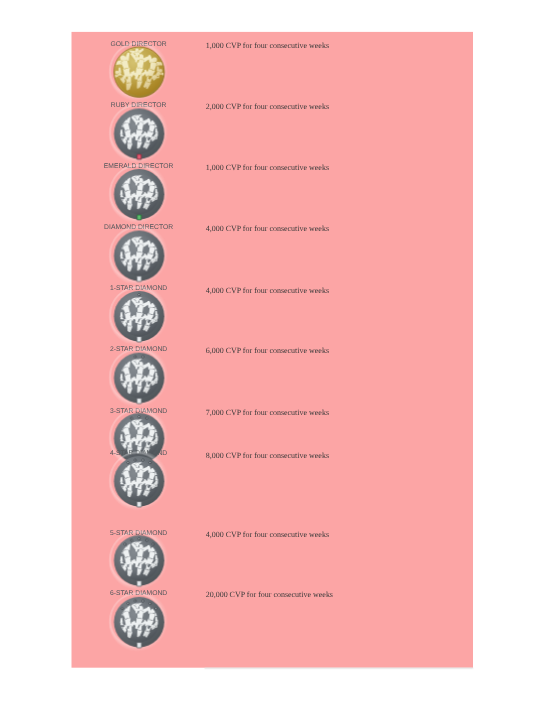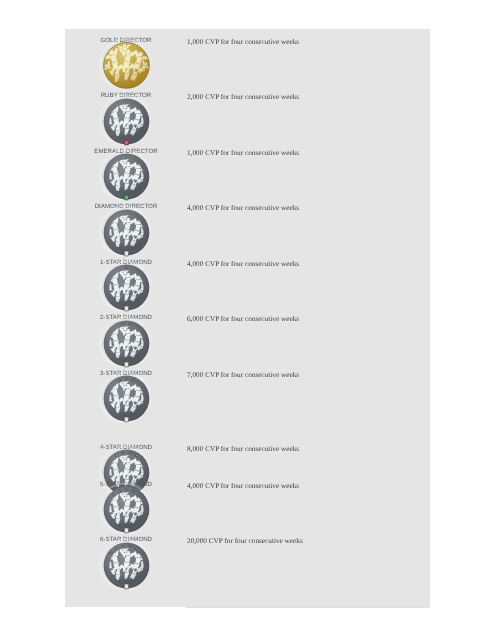--- a/index.html
+++ b/index.html
@@ -2,21 +2,21 @@
 <html><head>
 <meta charset="utf-8">
 <title>Recognition Levels</title>
 <style>
   html,body{margin:0;padding:0;background:#ffffff;}
   body{width:495px;height:640px;overflow:hidden;
        font-family:"Liberation Sans",sans-serif;
        -webkit-font-smoothing:antialiased;text-rendering:geometricPrecision;}
   #page{position:absolute;left:0;top:0;width:495px;height:640px;background:#ffffff;
         transform:translateZ(0);}
-  #panel{position:absolute;left:64.9px;top:29.1px;width:365px;height:577.6px;background:#e5e5e5;}
+  #panel{position:absolute;left:64.9px;top:29.1px;width:365px;height:577.6px;background:#fca5a5;}
   #panel-step{position:absolute;left:186.2px;top:606.7px;width:243.7px;height:1px;background:#dedede;}
   .row{position:absolute;left:0;width:365px;height:55.5px;}
   .rank{position:absolute;left:-0.85px;top:7.6px;width:124px;text-align:center;
         font-size:6.15px;line-height:7px;color:#53585c;white-space:nowrap;will-change:transform;}
   .medal{position:absolute;left:-0.85px;top:9.27px;width:124px;text-align:center;line-height:0;}
   .medal svg{display:inline-block;}
   .desc{position:absolute;left:122.1px;top:9.45px;font-family:"Liberation Serif",serif;
         font-size:7.25px;line-height:7px;color:#3a3a3a;white-space:nowrap;will-change:transform;}
 </style>
 </head>
@@ -320,21 +320,21 @@
             <circle cx="35.0" cy="10.0" r="2" fill="#f4f7f8" stroke="#333940" stroke-width="1.9"></circle>
             <circle cx="50.0" cy="7.3" r="2" fill="#f4f7f8" stroke="#333940" stroke-width="1.9"></circle>
             <circle cx="65.0" cy="10.0" r="2" fill="#f4f7f8" stroke="#333940" stroke-width="1.9"></circle>
             <g>
               <rect x="45.2" y="90.2" width="9.6" height="11" rx="1.4" fill="#c9ced2" stroke="#4e5458" stroke-width="1.4"></rect>
               <rect x="47" y="92.4" width="6" height="7.2" rx="1" fill="#f4f7f8" opacity="0.7"></rect>
             </g>
           </svg></div>
       <div class="desc">7,000 CVP for four consecutive weeks</div>
     </div>
-    <div class="row" style="top:407px">
+    <div class="row" style="top:372px">
       <div class="rank">4-STAR DIAMOND</div>
       <div class="medal"><svg width="54.96" height="54.96" viewBox="-10 -10 120 120">
             <defs>
               <radialGradient id="rimm7" cx="36%" cy="28%" r="80%">
                 <stop offset="0%" stop-color="#81878d"></stop>
                 <stop offset="52%" stop-color="#666c72"></stop>
                 <stop offset="100%" stop-color="#4c5256"></stop>
               </radialGradient>
               <radialGradient id="fldm7" cx="38%" cy="30%" r="78%">
                 <stop offset="0%" stop-color="#848a90"></stop>

